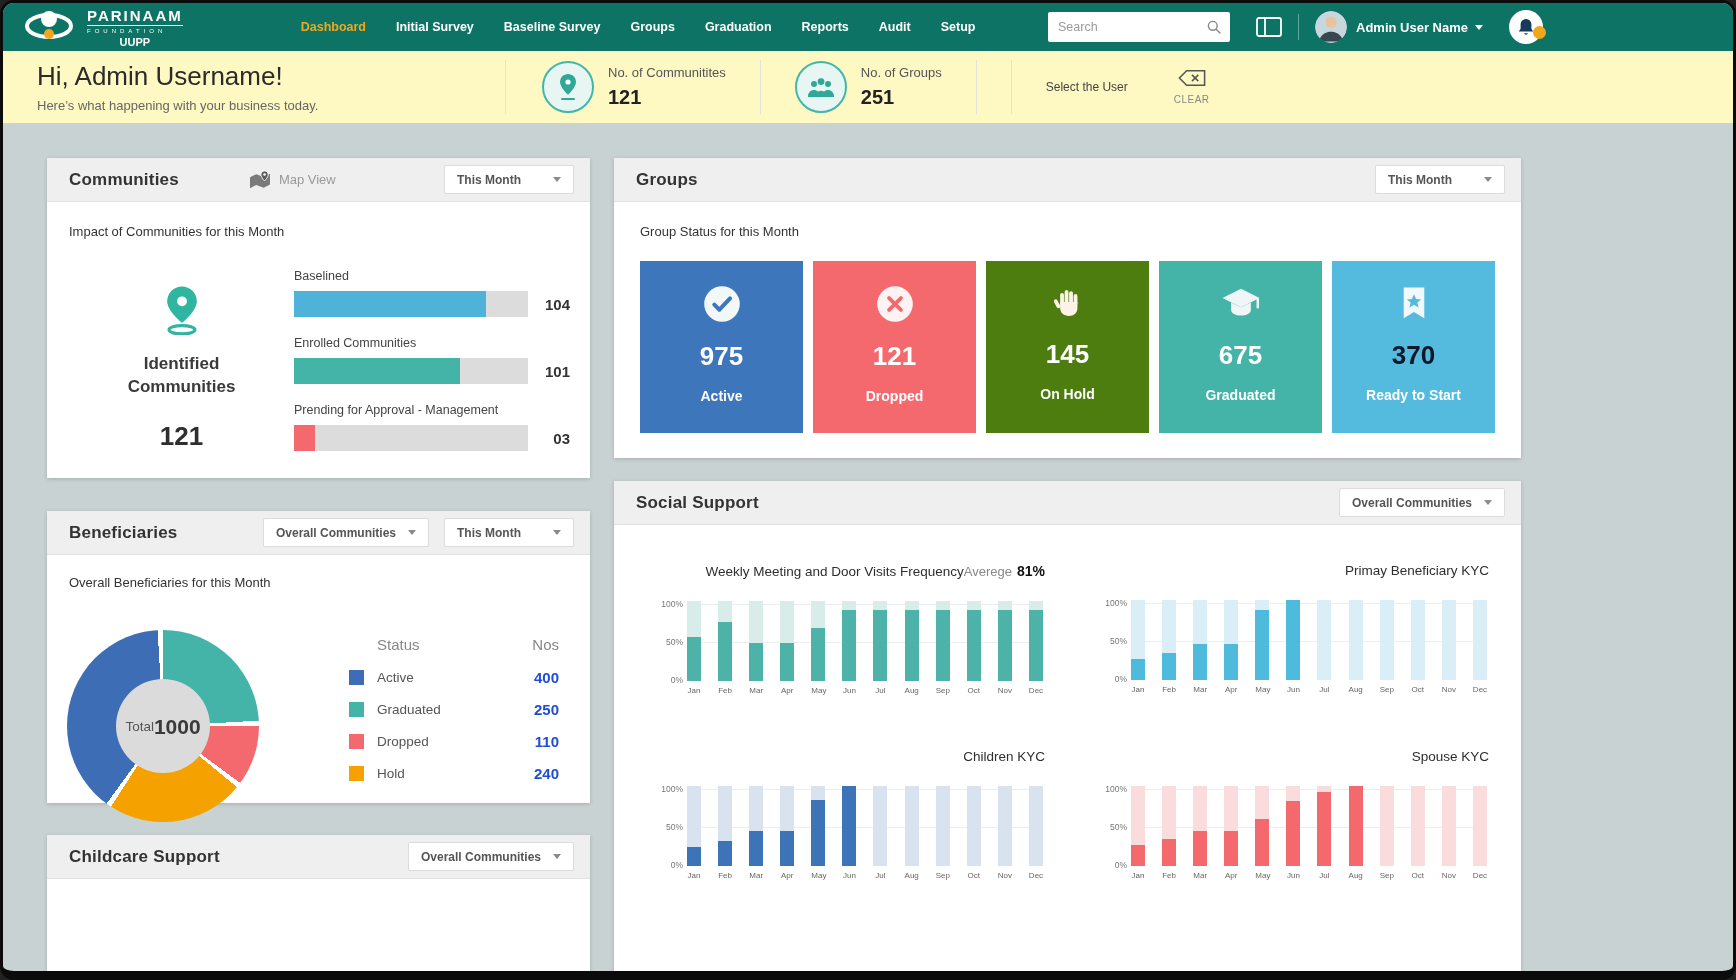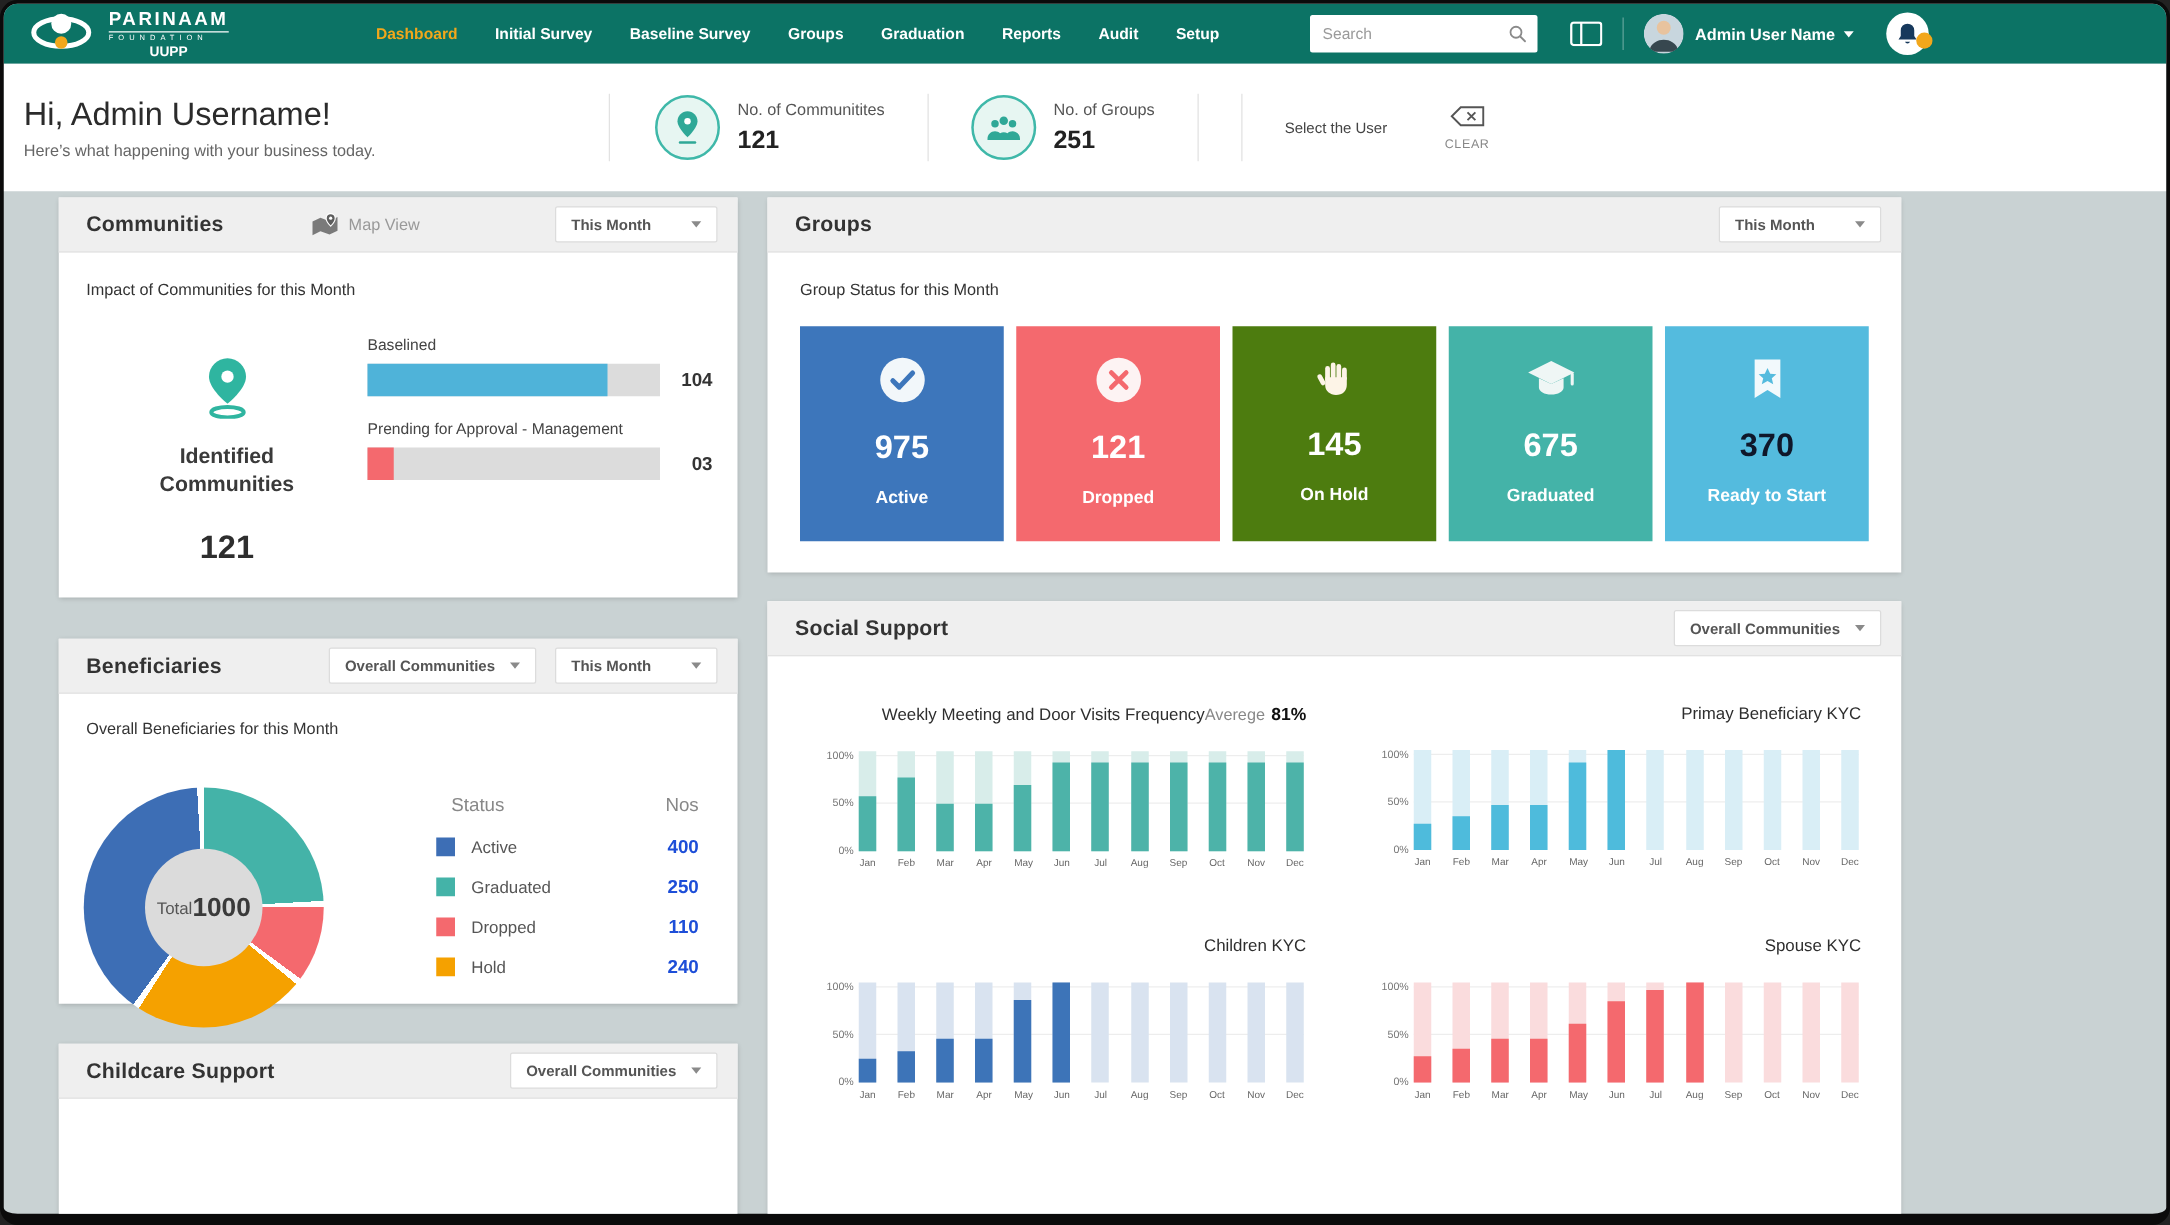--- a/index.html
+++ b/index.html
@@ -27,22 +27,22 @@
   .nav-div { width:1px; height:26px; background:rgba(255,255,255,.35); margin-right:16px; }
   .nav-avatar { width:32px; height:32px; border-radius:50%; overflow:hidden; margin-right:9px; flex:none; cursor:pointer; }
   .nav-user { color:#fff; font-size:13px; font-weight:bold; white-space:nowrap; cursor:pointer; display:flex; align-items:center; gap:7px; }
   .bell-wrap { position:relative; width:34px; height:34px; background:#fff; border-radius:50%; margin-left:26px;
                display:flex; align-items:center; justify-content:center; cursor:pointer; flex:none; }
   .bell-dot { position:absolute; right:-3px; bottom:5px; width:13px; height:13px; border-radius:50%; background:#F2A71B; }
   .caret { width:0; height:0; border-left:4.5px solid transparent; border-right:4.5px solid transparent; border-top:5.5px solid #8a8a8a; display:inline-block; }
   .caret.w { border-top-color:#fff; }
 
   
-  .hdr { position:absolute; top:48px; left:0; width:100%; height:102px; background:#ffffff;
-         display:flex; align-items:center; padding:0 205px 0 16px; }
+  .hdr { position:absolute; top:48px; left:0; width:100%; height:72px; background:#fef9c3;
+         display:flex; align-items:center; padding:0 205px 0 34px; }
   .greet h1 { font-size:26px; font-weight:normal; color:#2b2b2b; }
   .greet p { font-size:13px; color:#666; margin-top:6px; }
   .hdr-div { width:1px; height:54px; background:#E2E2E2; }
   .stats-row { display:flex; align-items:center; margin-left:36px; }
   .stat { display:flex; align-items:center; }
   .stat-ic { width:52px; height:52px; border-radius:50%; background:#E7F6F2; border:2px solid #3FB8A9;
              display:flex; align-items:center; justify-content:center; flex:none; }
   .stat-tx { margin-left:14px; margin-right:34px; }
   .stat-lb { font-size:13px; color:#555; }
   .stat-vl { font-size:20px; font-weight:bold; color:#222; margin-top:6px; }
@@ -275,20 +275,29 @@
           <div class="hbar-row">
             <div class="hbar-lb">Baselined</div>
             <div class="hbar-line">
               <div class="hbar-track">
                 <div class="hbar-fill" style="width: 82%; background: rgb(79, 179, 217);"></div>
               </div>
               <div class="hbar-vl">104</div>
             </div>
           </div>
           <div class="hbar-row">
+            <div class="hbar-lb">Enrolled Communities</div>
+            <div class="hbar-line">
+              <div class="hbar-track">
+                <div class="hbar-fill" style="width: 71%; background: rgb(68, 179, 168);"></div>
+              </div>
+              <div class="hbar-vl">101</div>
+            </div>
+          </div>
+          <div class="hbar-row">
             <div class="hbar-lb">Prending for Approval - Management</div>
             <div class="hbar-line">
               <div class="hbar-track">
                 <div class="hbar-fill" style="width: 9%; background: rgb(244, 105, 110);"></div>
               </div>
               <div class="hbar-vl">03</div>
             </div>
           </div>
         </div>
     </div>
@@ -312,21 +321,21 @@
     </div>
     <div class="benef-body">
       <div class="donut" id="donut" style="background: conic-gradient(rgb(68, 179, 168) 0deg, rgb(68, 179, 168) 86.8deg, rgb(255, 255, 255) 86.8deg, rgb(255, 255, 255) 90deg, rgb(244, 105, 110) 90deg, rgb(244, 105, 110) 126.4deg, rgb(255, 255, 255) 126.4deg, rgb(255, 255, 255) 129.6deg, rgb(245, 161, 0) 129.6deg, rgb(245, 161, 0) 212.8deg, rgb(255, 255, 255) 212.8deg, rgb(255, 255, 255) 216deg, rgb(61, 110, 181) 216deg, rgb(61, 110, 181) 356.8deg, rgb(255, 255, 255) 356.8deg, rgb(255, 255, 255) 360deg);">
         <div class="donut-hole">
           <span class="hole-lb">Total</span>
           <span class="hole-vl">1000</span>
         </div>
       </div>
       <div class="legend">
         <div class="leg-head">
-          <span style="flex:1; margin-left:12px;">Status</span>
+          <span style="flex:1; margin-left:28px;">Status</span>
           <span>Nos</span>
         </div>
         <div id="legend-rows">
             <div class="leg-row">
               <span class="leg-sw" style="background: rgb(61, 110, 181);"></span>
               <span class="leg-lb">Active</span>
               <span class="leg-vl">400</span>
             </div>
             <div class="leg-row">
               <span class="leg-sw" style="background: rgb(68, 179, 168);"></span>

